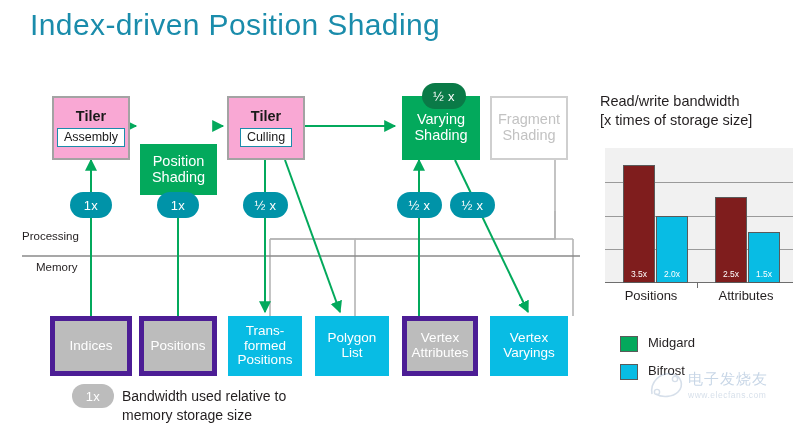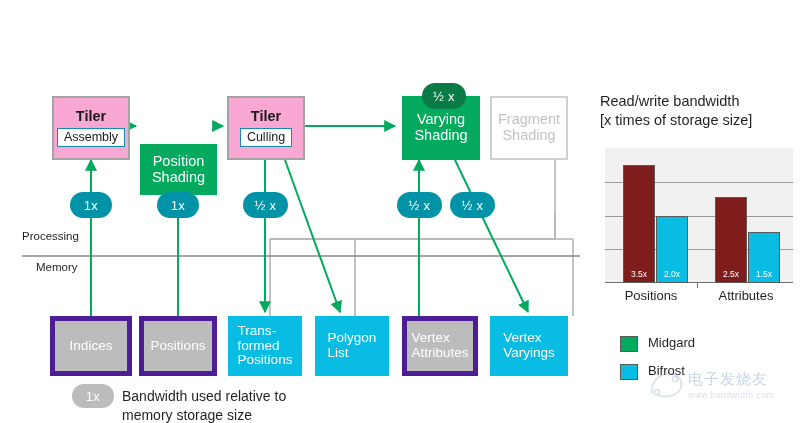--- a/index.html
+++ b/index.html
@@ -71,21 +71,21 @@
     line-height: 1.3;
   }
 
   
   .mbox {
     position: absolute;
     box-sizing: border-box;
     display: flex;
     align-items: center;
     justify-content: center;
-    text-align: left;
+    text-align: center;
     line-height: 1.1;
     font-size: 13.5px;
     color: #ffffff;
   }
   .mbox.gray  { background: #bcbcbc; border: 5px solid #4c1d95; }
   .mbox.cyan  { background: #08bce4; border: 2px solid #08bce4; }
 
   
   .badge {
     position: absolute;
@@ -202,20 +202,21 @@
     color: #6f8fb5;
     letter-spacing: .5px;
     white-space: nowrap;
   }
 </style>
 </head>
 <body>
 
 <div id="stage">
 
+  <div class="page-title">Index-driven Position Shading</div>
 
   <svg id="wires" viewBox="0 0 805 423">
     <defs>
       <marker id="ag" markerWidth="7" markerHeight="7" refX="5.4" refY="3" orient="auto">
         <path d="M0,0 L6,3 L0,6 z" fill="#03a95c"></path>
       </marker>
       <marker id="agr" markerWidth="7" markerHeight="7" refX="5.4" refY="3" orient="auto">
         <path d="M0,0 L6,3 L0,6 z" fill="#03a95c"></path>
       </marker>
       <marker id="agray" markerWidth="7" markerHeight="7" refX="5.4" refY="3" orient="auto">
@@ -354,16 +355,16 @@
   <div class="legend-swatch bifrost" style="left:620px; top:364px;"></div>
   <div class="legend-text" style="left:648px; top:363px;">Bifrost</div>
 
   <div id="watermark">
     <svg width="40" height="34" viewBox="0 0 40 34">
       <path d="M4,26 C2,14 12,4 24,6 C34,8 36,18 30,24 C25,29 14,30 8,26" fill="none" stroke="#6f8fb5" stroke-width="1.6"></path>
       <circle cx="9" cy="24" r="2.6" fill="none" stroke="#6f8fb5" stroke-width="1.4"></circle>
       <circle cx="27" cy="11" r="2.6" fill="none" stroke="#6f8fb5" stroke-width="1.4"></circle>
     </svg>
     <div class="wm-text">电子发烧友</div>
-    <div class="wm-url">www.bandwidth.com</div>
+    <div class="wm-url">www.elecfans.com</div>
   </div>
 
 </div>
 
 </body></html>

